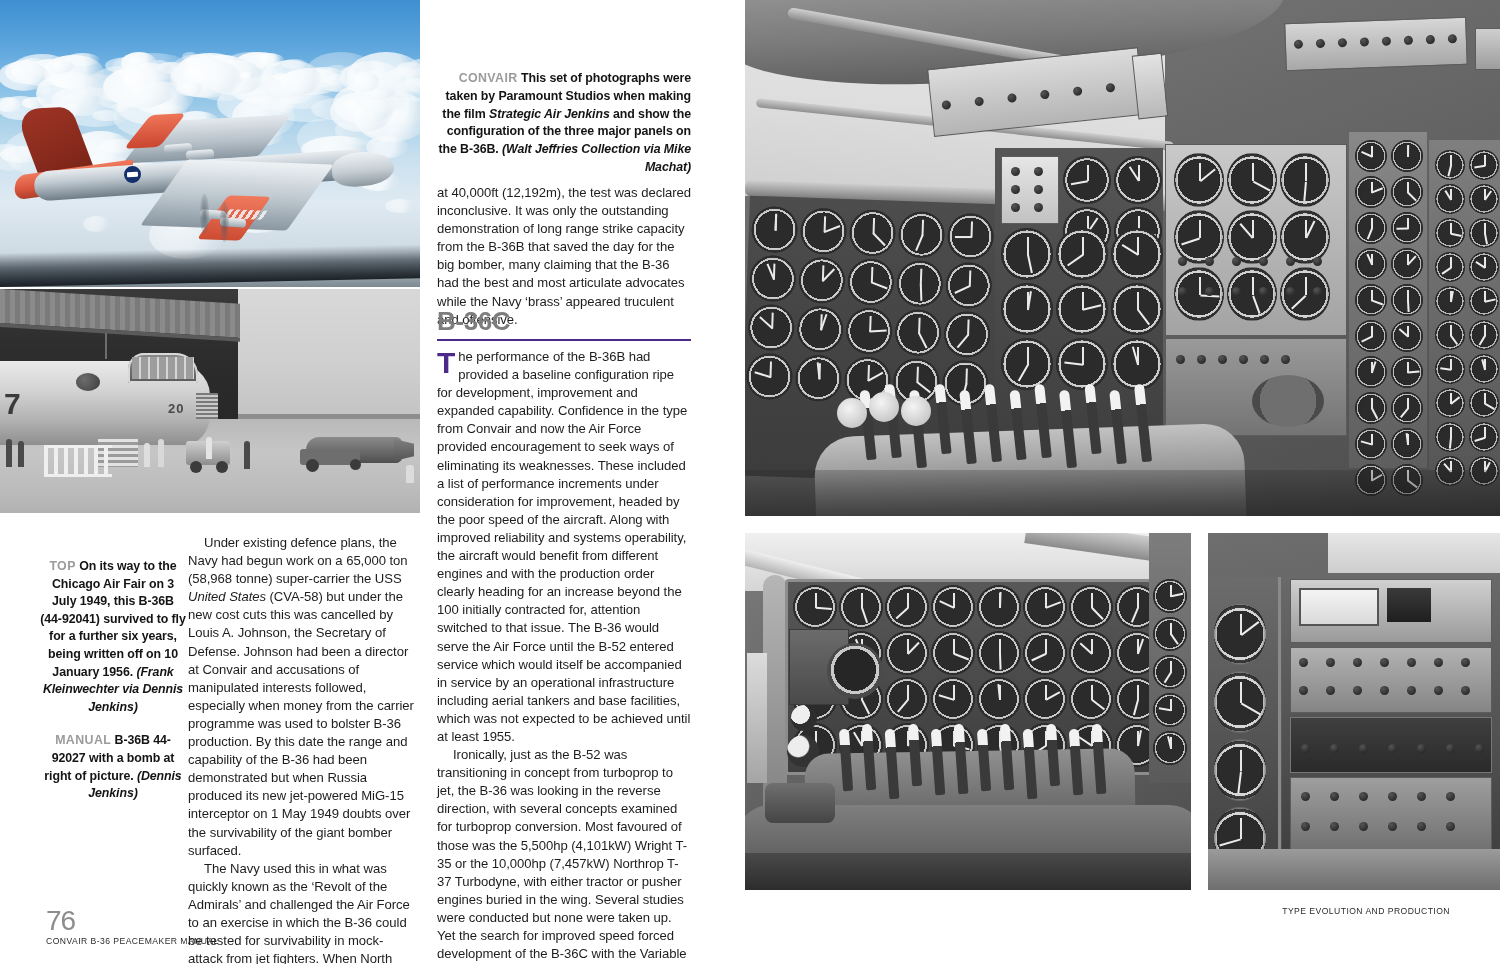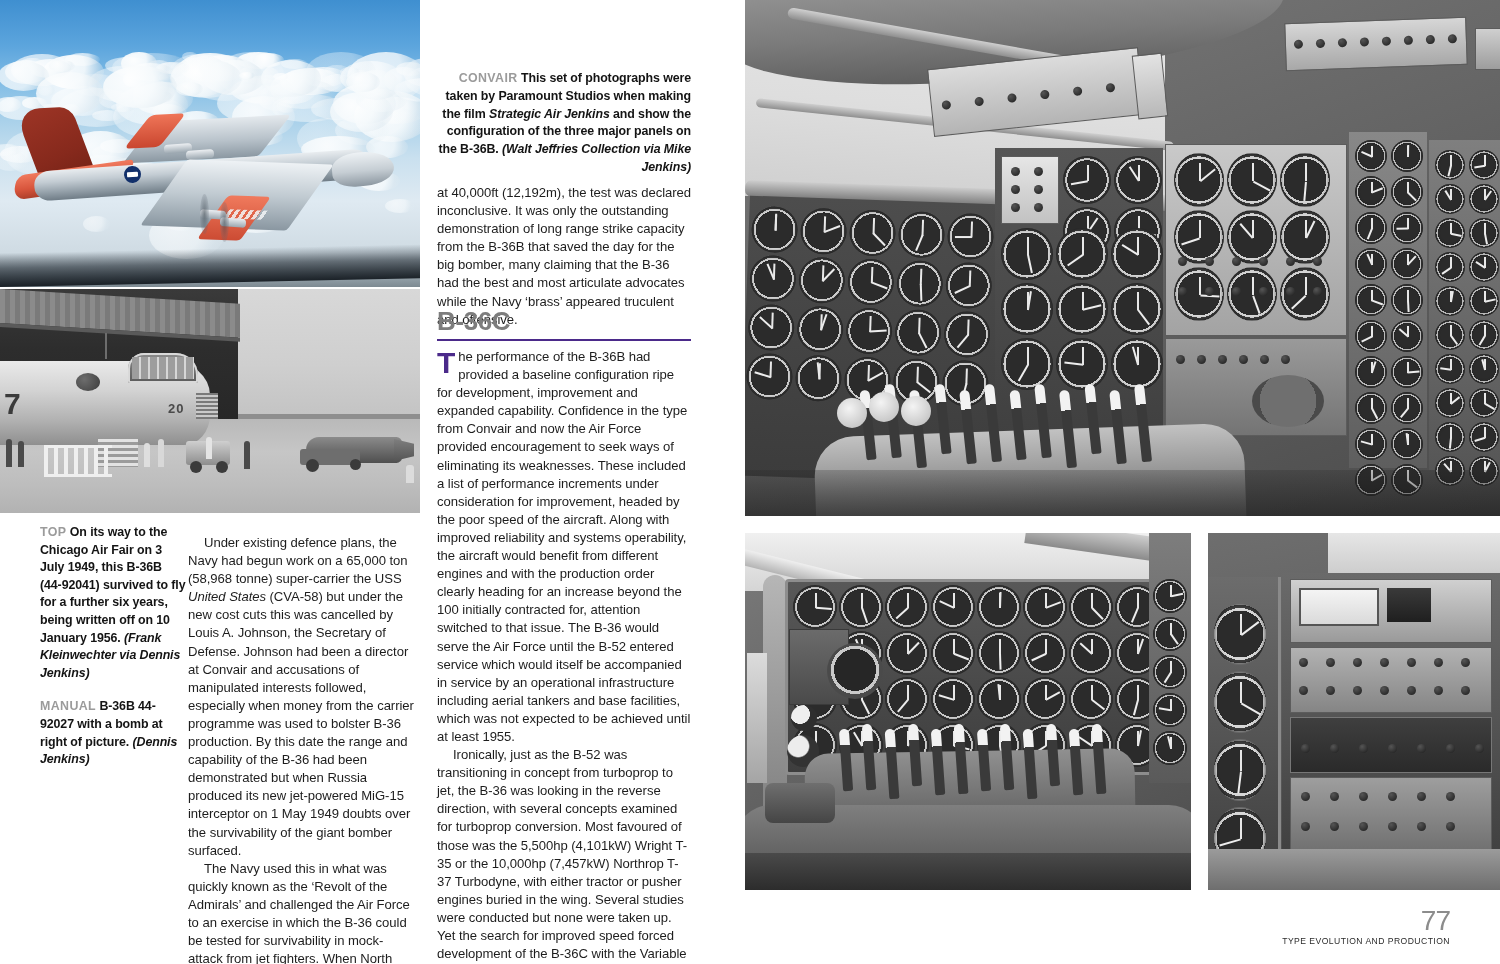--- a/index.html
+++ b/index.html
@@ -221,21 +221,21 @@
   
   .col{position:absolute;}
   .bodytext{
     font-size:13.1px;line-height:18.1px;color:#1d1d1d;text-align:left;
     letter-spacing:-0.05px;
   }
   .bodytext p{margin:0;}
   .bodytext p.ind{text-indent:16px;}
 
   
-  #caption-col{left:40px;top:524px;width:146px;text-align:left;}
+  #caption-col{left:40px;top:558px;width:146px;text-align:center;}
   .caption{
     font-size:12.4px;line-height:17.6px;font-weight:700;color:#141414;
     letter-spacing:-0.1px;
   }
   .caption .lbl{color:#9b9b9b;font-weight:700;letter-spacing:.4px;}
   .caption .cred{font-weight:700;font-style:italic;}
   .caption.second{margin-top:16px;}
 
   
   #opposite-caption{left:437px;top:70px;width:254px;text-align:right;}
@@ -1048,21 +1048,21 @@
           <span class="knob"></span>
             <span class="knob"></span>
         </div>
       </div>
       <div style="position:absolute;left:0;top:316px;width:292px;height:41px;background:linear-gradient(180deg,#9b9b9b,#6e6e6e);"></div>
     </div>
   </div>
 
   <div class="col" id="opposite-caption">
     <div class="caption">
-      <span class="lbl">CONVAIR</span><span> This set of photographs were taken by Paramount Studios when making the film </span><em>Strategic Air Jenkins</em><span> and show the configuration of the three major panels on the B-36B. </span><span class="cred">(Walt Jeffries Collection via Mike Jenkins)</span>
+      <span class="lbl">CONVAIR</span><span> This set of photographs were taken by Paramount Studios when making the film </span><em>Strategic Air Jenkins</em><span> and show the configuration of the three major panels on the B-36B. </span><span class="cred">(Walt Jeffries Collection via Mike Machat)</span>
     </div>
   </div>
 
   <div class="col bodytext" id="col3-top">
     <p>at 40,000ft (12,192m), the test was declared inconclusive. It was only the outstanding demonstration of long range strike capacity from the B-36B that saved the day for the big bomber, many claiming that the B-36 had the best and most articulate advocates while the Navy ‘brass’ appeared truculent and offensive.</p>
   </div>
 
   <div id="heading-b36c">
     <div class="htxt">B-36C</div>
     <div class="rule"></div>
@@ -1081,18 +1081,21 @@
     <div class="caption second">
       <span class="lbl">MANUAL</span><span> B-36B 44-92027 with a bomb at right of picture. </span><span class="cred">(Dennis Jenkins)</span>
     </div>
   </div>
 
   <div class="col bodytext" id="col2">
     <p class="ind"><span>Under existing defence plans, the Navy had begun work on a 65,000 ton (58,968 tonne) super-carrier the USS </span><em>United States</em><span> (CVA-58) but under the new cost cuts this was cancelled by Louis A. Johnson, the Secretary of Defense. Johnson had been a director at Convair and accusations of manipulated interests followed, especially when money from the carrier programme was used to bolster B-36 production. By this date the range and capability of the B-36 had been demonstrated but when Russia produced its new jet-powered MiG-15 interceptor on 1 May 1949 doubts over the survivability of the giant bomber surfaced.</span></p>
     <p class="ind">The Navy used this in what was quickly known as the ‘Revolt of the Admirals’ and challenged the Air Force to an exercise in which the B-36 could be tested for survivability in mock-attack from jet fighters. When North American test pilot ‘Chuck’ Yeager (the pilot who first took the Bell X-1 through the sound barrier) reported that it was difficult to hold his F-86 Sabre stable</p>
   </div>
 
+  <div class="folio" id="folio-left">
+    <div class="num">76</div>
+    <div class="run">CONVAIR B-36 PEACEMAKER MANUAL</div>
+  </div>
   <div class="folio" id="folio-right">
-    <div class="num">77</div>
     <div class="run">TYPE EVOLUTION AND PRODUCTION</div>
   </div>
 
 </div>
 
 </body></html>

